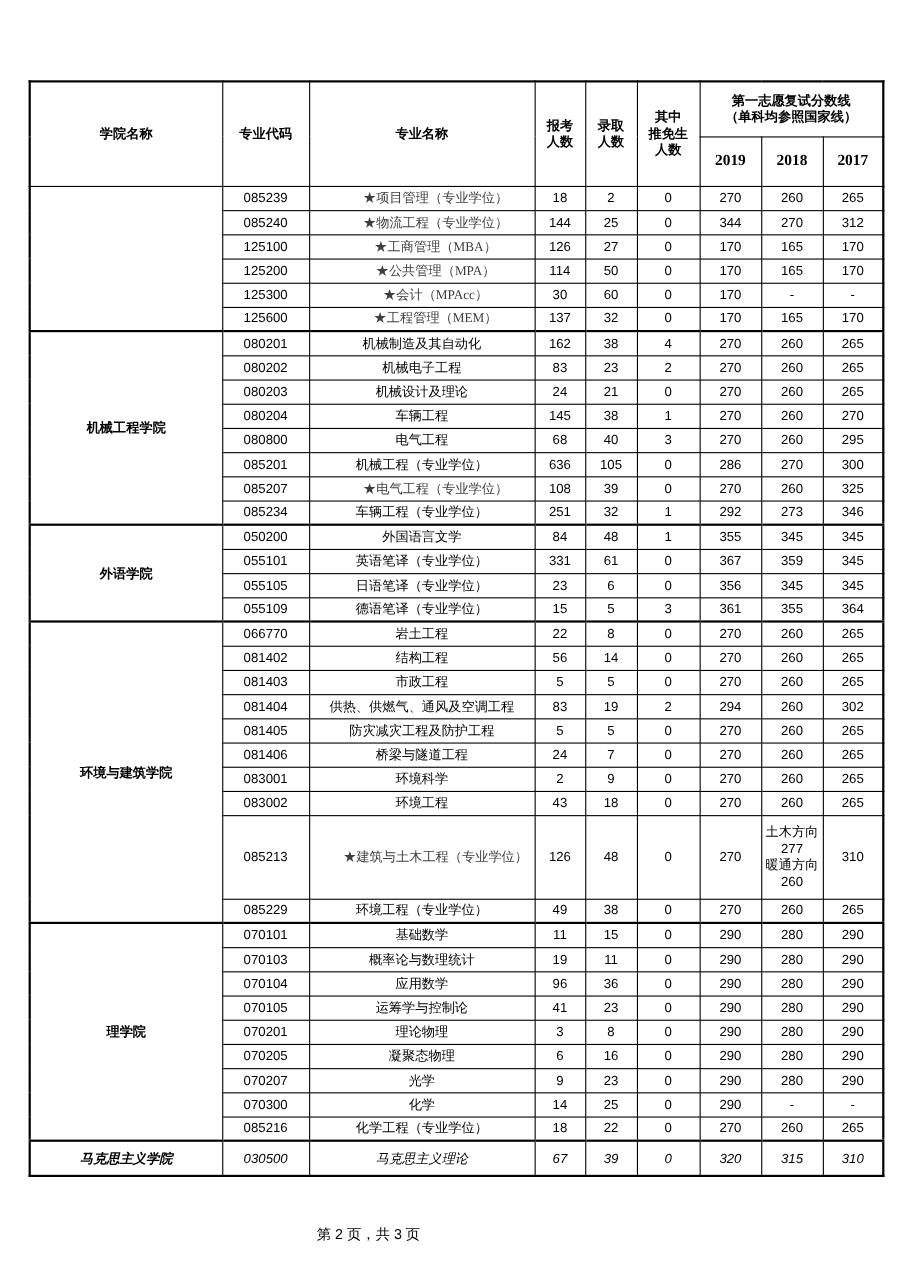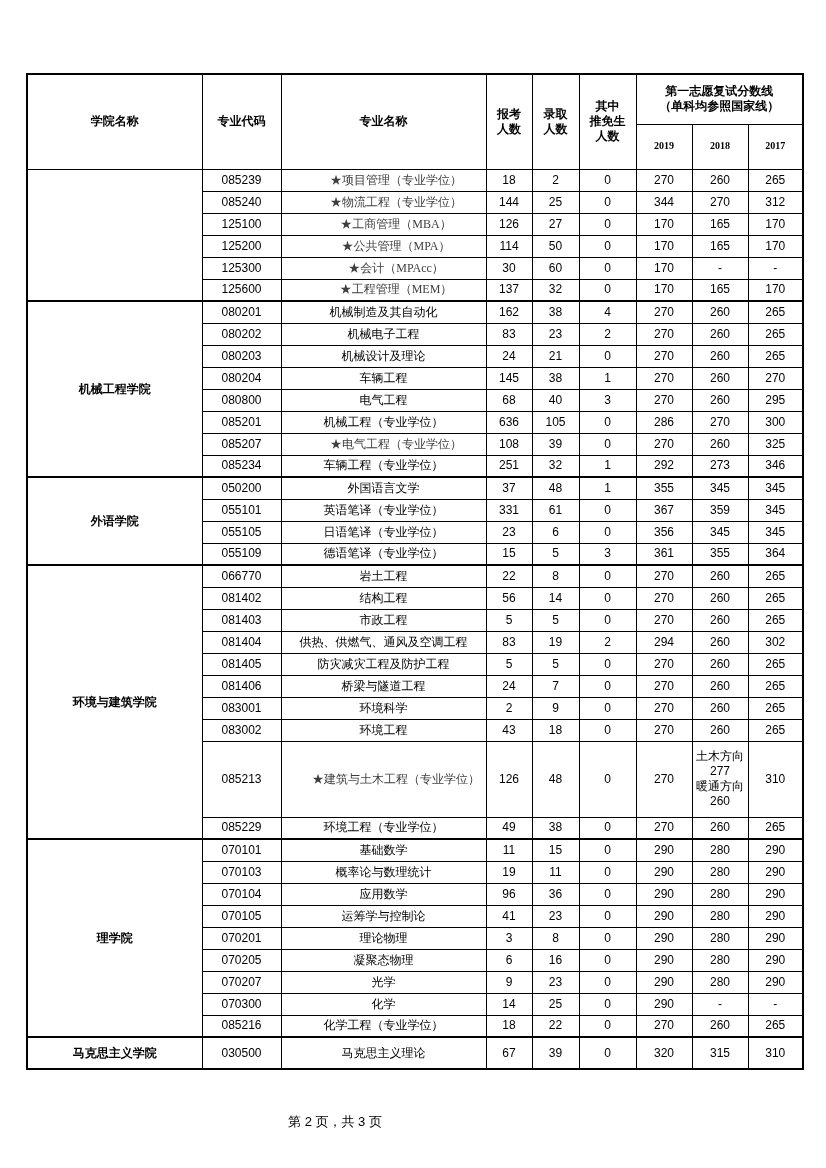--- a/index.html
+++ b/index.html
@@ -35,24 +35,24 @@
     overflow: hidden;
   }
   thead th {
     font-weight: bold;
     font-size: 13px;
     line-height: 1.3;
     font-family: Liberation Serif, serif;
   }
   thead tr.hdr-top { height: 50px; }
   thead tr.hdr-years { height: 45px; }
-  thead th.year { font-size: 10px; }
+  thead th.year { font-size: 14px; }
   tbody tr { height: 22px; }
   tbody tr.xl-row { height: 76px; }
-  tbody tr.tall-row { height: 32px; }
+  tbody tr.tall-row { height: 32px; font-style: italic; }
   tbody tr.section-start td { border-top-width: 2px; }
   td.college {
     font-weight: bold;
     font-size: 13px;
   }
   td.code { font-size: 12px; }
   td.major {
     text-align: left;
     padding-left: 4px;
     white-space: nowrap;
@@ -254,21 +254,21 @@
           <td class="num">32</td>
           <td class="num">1</td>
           <td class="num">292</td>
           <td class="num">273</td>
           <td class="num">346</td>
         </tr>
         <tr class="section-start">
           <td rowspan="4" class="college">外语学院</td>
           <td class="code">050200</td>
           <td class="major">外国语言文学</td>
-          <td class="num">37</td>
+          <td class="num">84</td>
           <td class="num">48</td>
           <td class="num">1</td>
           <td class="num">355</td>
           <td class="num">345</td>
           <td class="num">345</td>
         </tr>
         <tr>
           <td class="code">055101</td>
           <td class="major">英语笔译（专业学位）</td>
           <td class="num">331</td>

